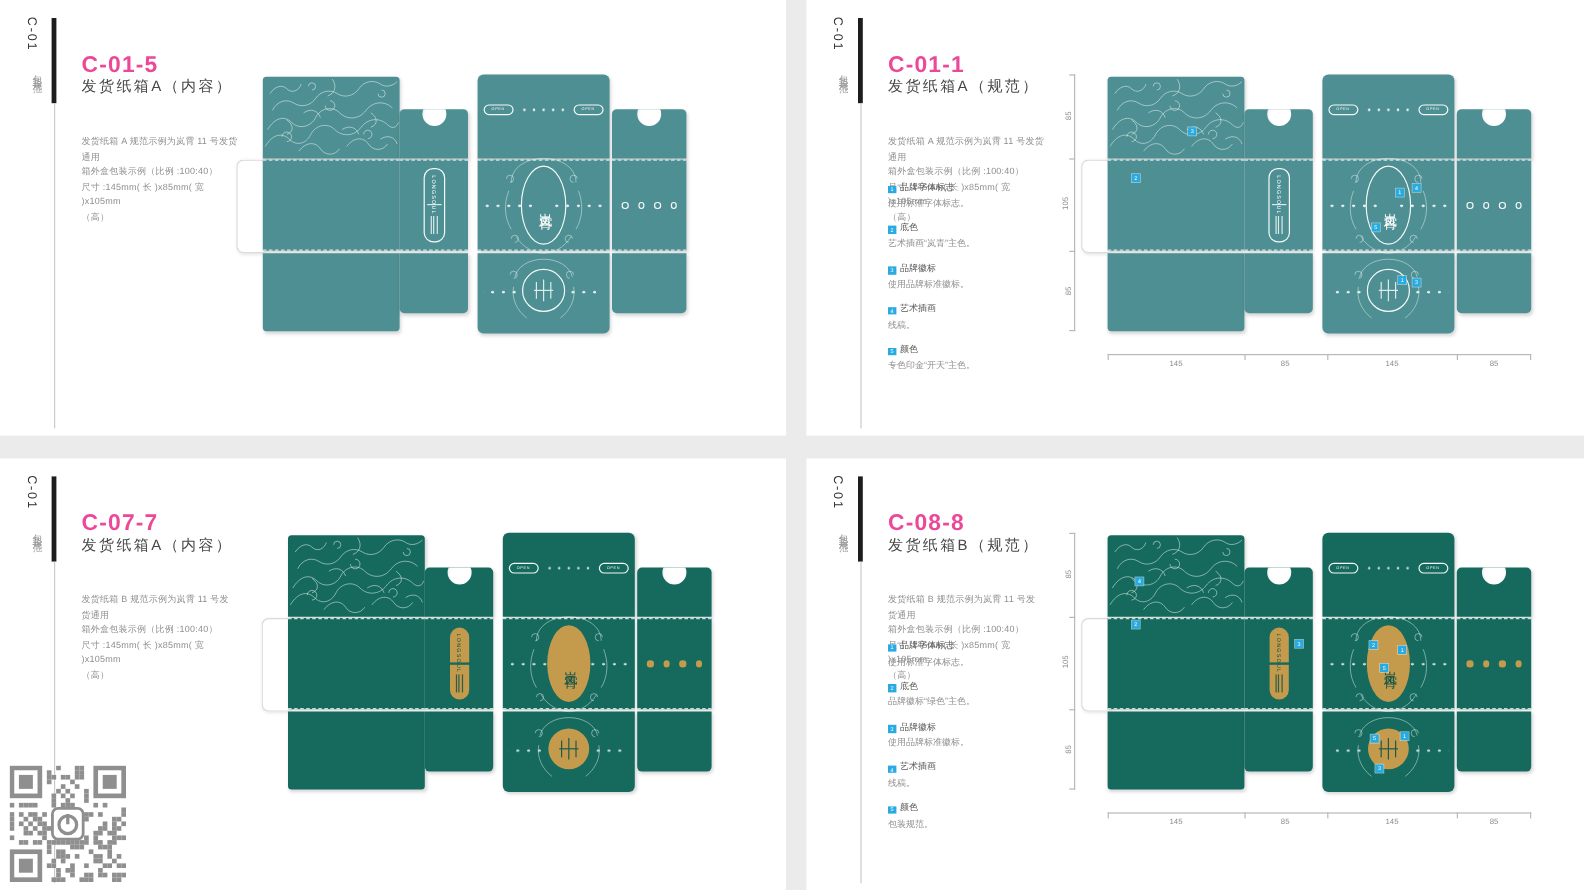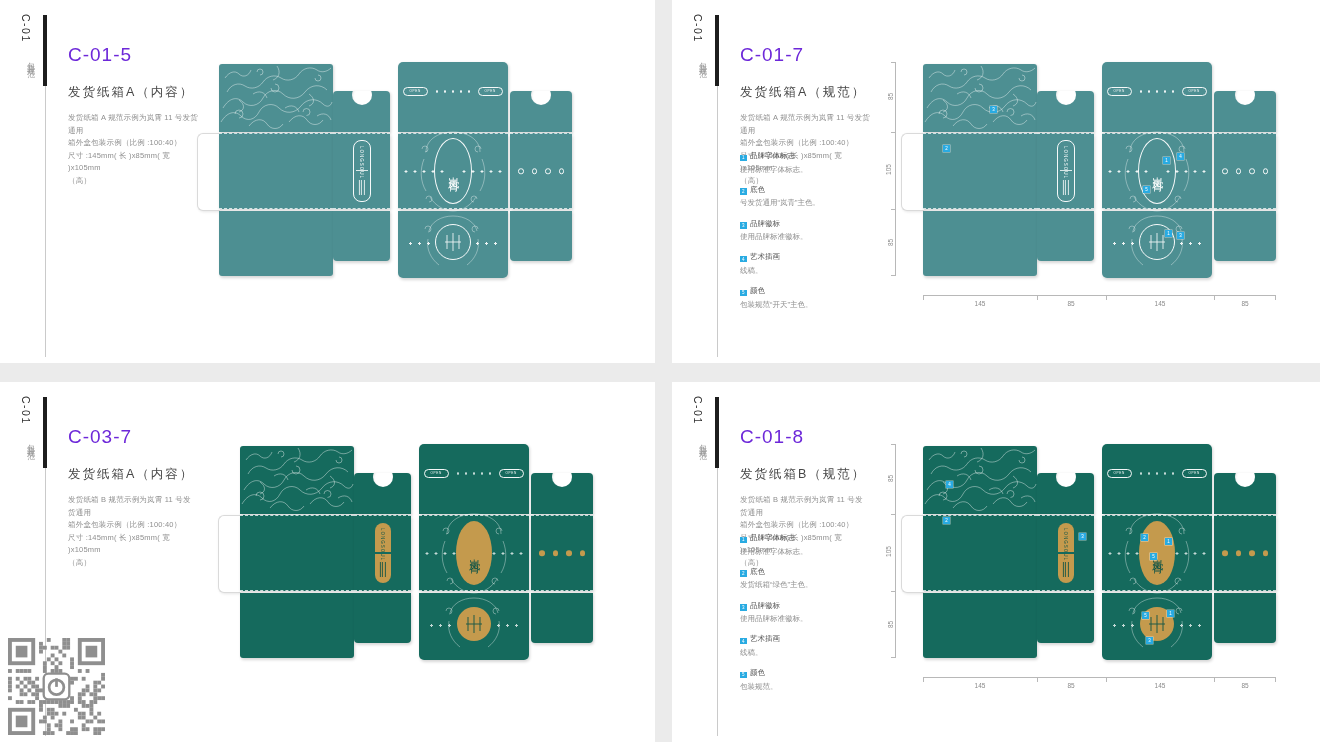--- a/index.html
+++ b/index.html
@@ -11,22 +11,22 @@
   #q3{left:0;top:382px;width:655px;height:360px}
   #q4{left:672px;top:382px;width:648px;height:360px}
 
   
   .sb-code{position:absolute;left:20px;top:14px;writing-mode:vertical-rl;font-size:10.5px;color:#2e2e2e;letter-spacing:1.5px}
   .sb-bar{position:absolute;left:43px;top:15px;width:3.5px;height:71px;background:#1d1d1d}
   .sb-line{position:absolute;left:44.5px;top:86px;width:1px;bottom:6px;background:#cacaca}
   .sb-cat{position:absolute;left:24px;top:56px;writing-mode:vertical-rl;font-size:8px;color:#9a9a9a;letter-spacing:2.5px}
 
   
-  .title{position:absolute;left:68px;top:44px;font-size:19px;color:#6d28d9;letter-spacing:1px;font-weight:400}
-  .subtitle{position:absolute;left:68px;top:84px;font-size:12.5px;color:#474747;letter-spacing:2px}
+  .title{position:absolute;left:68px;top:44px;font-size:19px;color:#ec4899;letter-spacing:1px;font-weight:700}
+  .subtitle{position:absolute;left:68px;top:64px;font-size:12.5px;color:#474747;letter-spacing:2px}
   .desc{position:absolute;left:68px;top:112px;width:130px;font-size:7.5px;line-height:1.68;color:#8f8f8f;white-space:pre-line;letter-spacing:.2px}
   .notes{position:absolute;left:68px;top:151px;width:132px}
   .note{margin-bottom:10px}
   .nh{display:flex;align-items:flex-end;gap:3.5px;font-size:7.5px;color:#565656}
   .nsq{flex:0 0 auto;width:6.5px;height:6.5px;background:#29abe2;color:#fff;font-size:4.5px;display:flex;align-items:center;justify-content:center}
   .nd{font-size:7.5px;color:#8f8f8f;margin-top:2.5px;line-height:1.5}
 
   
   .die{position:absolute;width:380px;height:248px}
   #q1 .die{left:197px;top:62px}
@@ -237,61 +237,61 @@
     <div class="piece c4 fbot"></div>
 
   </div>
   </section>
 
 <section class="quad" id="q2">
   <div class="sb-code">C-01</div>
   <div class="sb-bar"></div>
   <div class="sb-line"></div>
   <div class="sb-cat">包装规范</div>
-  <h1 class="title" style="margin:0">C-01-7</h1>
+  <h1 class="title" style="margin:0">C-01-1</h1>
   <div class="subtitle">发货纸箱A（规范）</div>
   <div class="desc">发货纸箱 A 规范示例为岚霄 11 号发货通用
 箱外盒包装示例（比例 :100:40）
 尺寸 :145mm( 长 )x85mm( 宽 )x105mm
 （高）</div>
   <div class="notes">
     <div class="note">
       <div class="nh">
           <span class="nsq">1</span>
           <span>品牌字体标志</span>
         </div>
       <div class="nd">使用标准字体标志。</div>
     </div>
     <div class="note">
       <div class="nh">
           <span class="nsq">2</span>
           <span>底色</span>
         </div>
-      <div class="nd">号发货通用“岚青”主色。</div>
+      <div class="nd">艺术插画“岚青”主色。</div>
     </div>
     <div class="note">
       <div class="nh">
           <span class="nsq">3</span>
           <span>品牌徽标</span>
         </div>
       <div class="nd">使用品牌标准徽标。</div>
     </div>
     <div class="note">
       <div class="nh">
           <span class="nsq">4</span>
           <span>艺术插画</span>
         </div>
       <div class="nd">线稿。</div>
     </div>
     <div class="note">
       <div class="nh">
           <span class="nsq">5</span>
           <span>颜色</span>
         </div>
-      <div class="nd">包装规范“开天”主色。</div>
+      <div class="nd">专色印金“开天”主色。</div>
     </div>
   </div>
 <div class="die vA hasdims" style="--seal: rgba(255,255,255,.9);">
     <div class="glue"></div>
 
     <div class="piece c1 ftop">
       <svg class="art" viewBox="0 0 114 68" preserveAspectRatio="none">
         <g fill="none" stroke="rgba(255,255,255,.5)" stroke-width=".8">
           <path d="M2,58 C8,48 16,46 22,52 C28,58 36,56 40,48 C44,40 54,38 60,44 C66,50 76,50 82,42 C88,34 98,34 104,40 C108,44 112,42 113,38"></path>
           <path d="M4,44 C10,34 18,32 24,38 C30,44 40,42 44,34 C48,26 58,24 64,30 C70,36 80,36 86,28 C92,20 102,20 108,26"></path>
@@ -427,21 +427,21 @@
       <div class="mk" style="left: 264px; top: 168px;">1</div>
       <div class="mk" style="left: 276px; top: 170px;">3</div>
     </div>
   </section>
 
 <section class="quad" id="q3">
   <div class="sb-code">C-01</div>
   <div class="sb-bar"></div>
   <div class="sb-line"></div>
   <div class="sb-cat">包装规范</div>
-  <h1 class="title" style="margin:0">C-03-7</h1>
+  <h1 class="title" style="margin:0">C-07-7</h1>
   <div class="subtitle">发货纸箱A（内容）</div>
   <div class="desc">发货纸箱 B 规范示例为岚霄 11 号发货通用
 箱外盒包装示例（比例 :100:40）
 尺寸 :145mm( 长 )x85mm( 宽 )x105mm
 （高）</div>
 <div class="die vB" style="--seal: #0f5447;">
     <div class="glue"></div>
 
     <div class="piece c1 ftop">
       <svg class="art" viewBox="0 0 114 68" preserveAspectRatio="none">
@@ -553,40 +553,40 @@
     <div class="piece c4 fbot"></div>
 
   </div>
   </section>
 
 <section class="quad" id="q4">
   <div class="sb-code">C-01</div>
   <div class="sb-bar"></div>
   <div class="sb-line"></div>
   <div class="sb-cat">包装规范</div>
-  <h1 class="title" style="margin:0">C-01-8</h1>
+  <h1 class="title" style="margin:0">C-08-8</h1>
   <div class="subtitle">发货纸箱B（规范）</div>
   <div class="desc">发货纸箱 B 规范示例为岚霄 11 号发货通用
 箱外盒包装示例（比例 :100:40）
 尺寸 :145mm( 长 )x85mm( 宽 )x105mm
 （高）</div>
   <div class="notes">
     <div class="note">
       <div class="nh">
           <span class="nsq">1</span>
           <span>品牌字体标志</span>
         </div>
       <div class="nd">使用标准字体标志。</div>
     </div>
     <div class="note">
       <div class="nh">
           <span class="nsq">2</span>
           <span>底色</span>
         </div>
-      <div class="nd">发货纸箱“绿色”主色。</div>
+      <div class="nd">品牌徽标“绿色”主色。</div>
     </div>
     <div class="note">
       <div class="nh">
           <span class="nsq">3</span>
           <span>品牌徽标</span>
         </div>
       <div class="nd">使用品牌标准徽标。</div>
     </div>
     <div class="note">
       <div class="nh">

